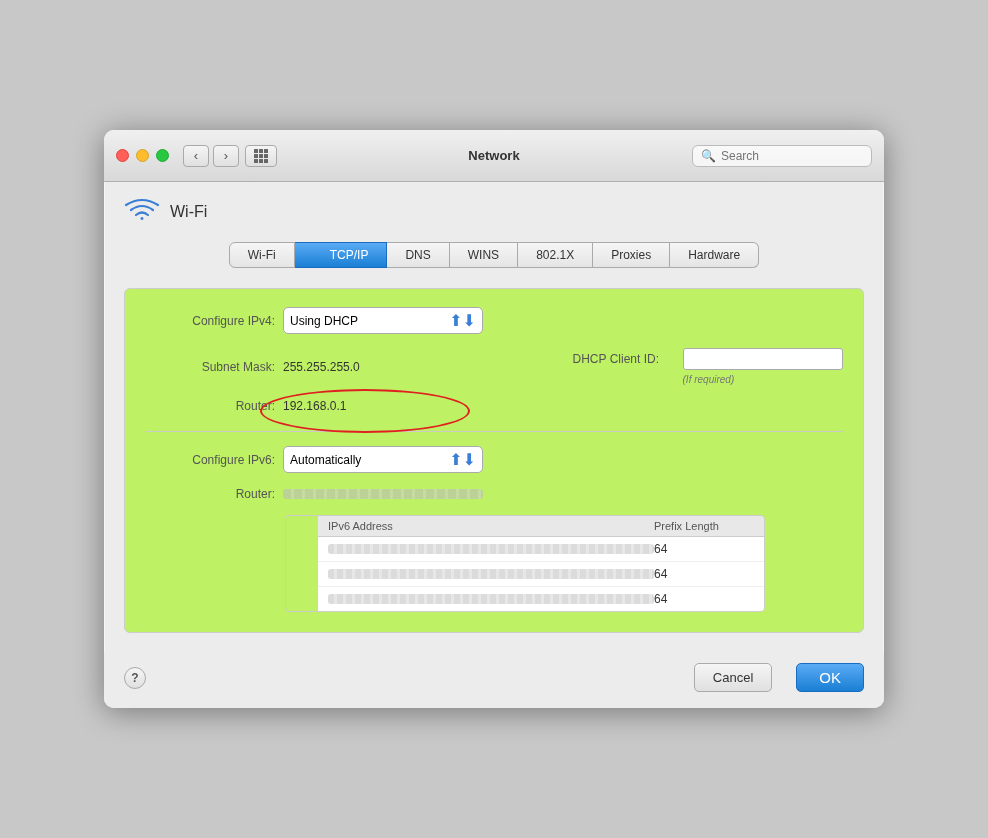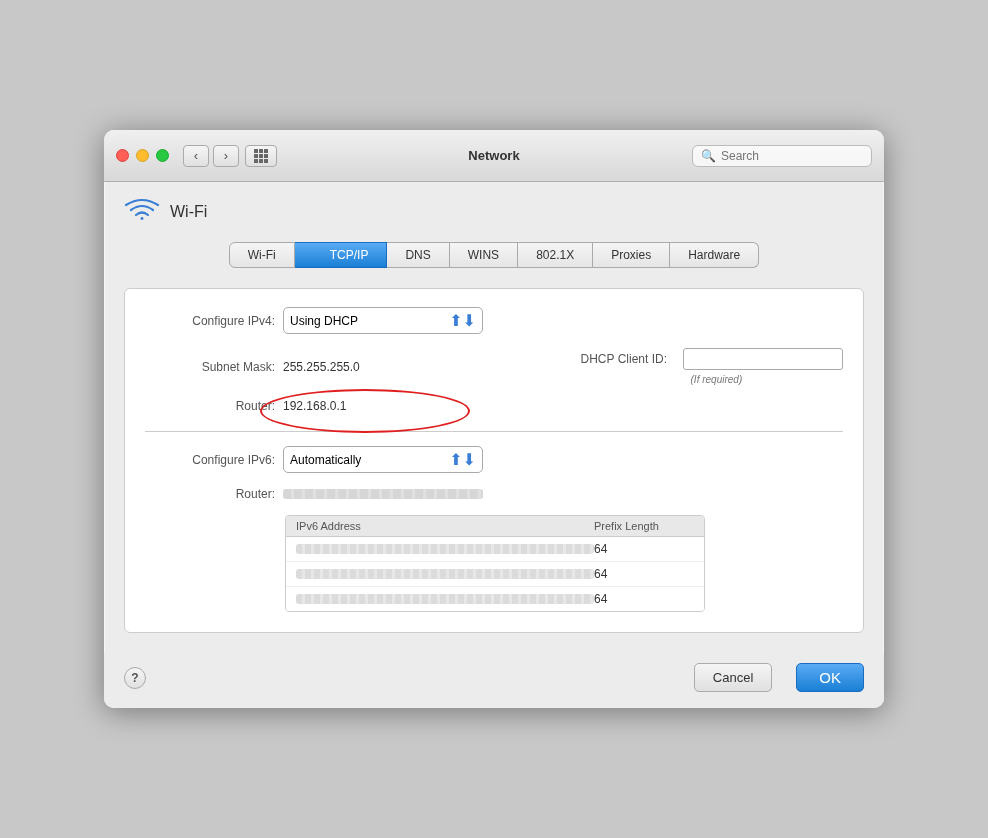--- a/index.html
+++ b/index.html
@@ -184,21 +184,21 @@
     .tab + .tab { border-left: none; }
     .tab.active {
       background: linear-gradient(to bottom, #5aabf5, #1a7fd4);
       color: #fff;
       border-color: #1a6cc0;
       padding-left: 35px;
     }
 
     
     .form-section {
-      background: #ffffff;
+      background: #bef264;
       border: 1px solid #ccc;
       border-radius: 6px;
       padding: 18px 20px 20px;
     }
 
     .form-row {
       display: flex;
       align-items: center;
       margin-bottom: 14px;
     }
@@ -285,21 +285,22 @@
       margin: 4px 0 14px 0;
     }
 
     
     .ipv6-table {
       border: 1px solid #ccc;
       border-radius: 4px;
       overflow: hidden;
       margin-left: 140px;
       margin-top: 8px;
-      width: 420px;
+      width: 480px;
+      padding-left: 32px;
     }
 
     .ipv6-table-header {
       display: flex;
       background: #e8e8e8;
       border-bottom: 1px solid #ccc;
       padding: 4px 10px;
       font-size: 11px;
       color: #555;
       font-weight: 500;
@@ -471,21 +472,21 @@
           <span class="select-chevron">⬆⬇</span>
         </div>
         <div style="margin-left:auto; visibility:hidden; width:160px;"></div>
       </div>
 
 
       <div class="form-row">
         <span class="form-label">Subnet Mask:</span>
         <span class="form-value">255.255.255.0</span>
         <div style="margin-left:auto; display:flex; flex-direction:column; align-items:flex-start; gap:2px;">
-          <div style="display:flex; align-items:center; gap:8px;">
+          <div style="display:flex; align-items:center; gap:16px;">
             <span class="form-label" style="min-width:auto;">DHCP Client ID:</span>
             <input class="text-input" style="min-width: 160px; width: 160px;" type="text">
           </div>
           <span class="if-required" style="margin-left:110px;font-style:italic;">(If required)</span>
         </div>
       </div>
 
       <div class="form-row router-row" style="position:relative; margin-bottom:18px;">
         <span class="form-label">Router:</span>
         <span class="form-value">192.168.0.1</span>

